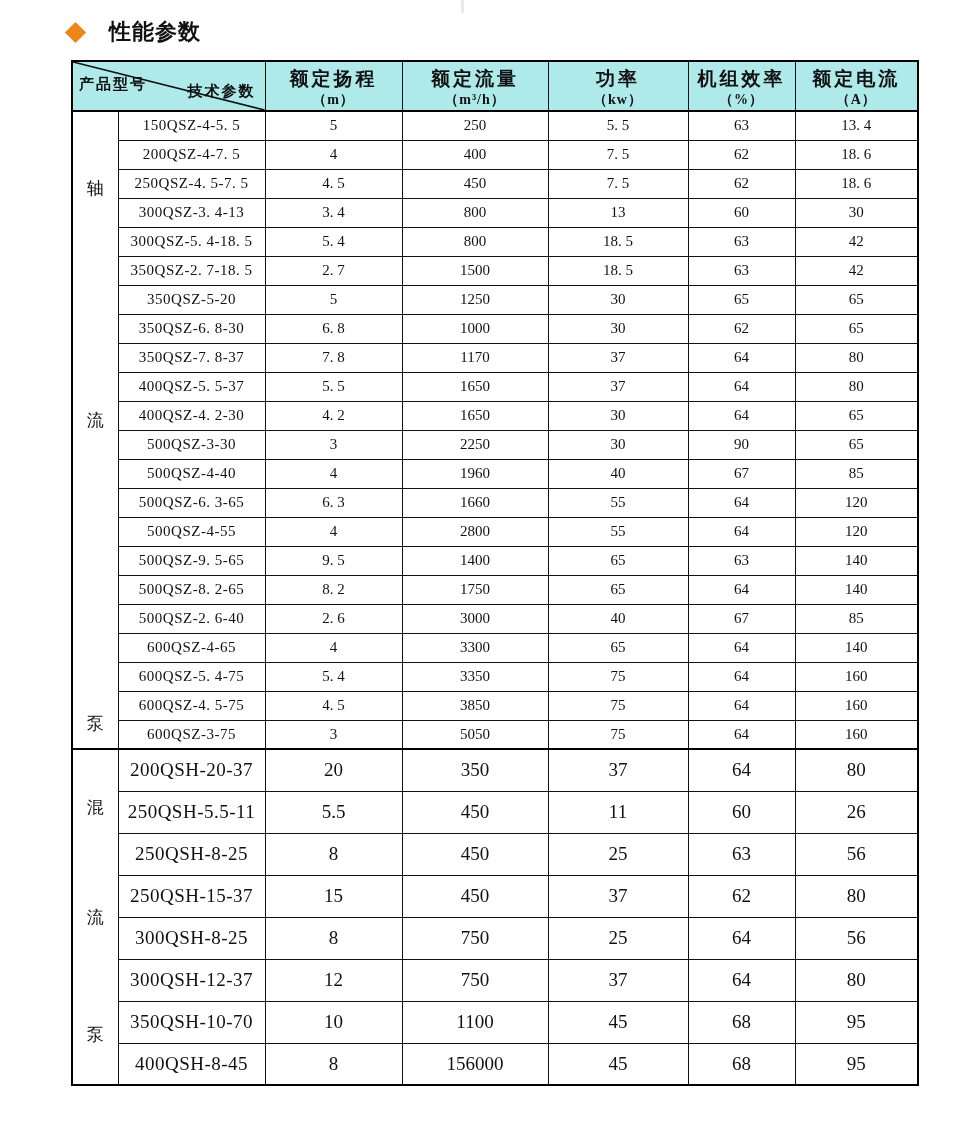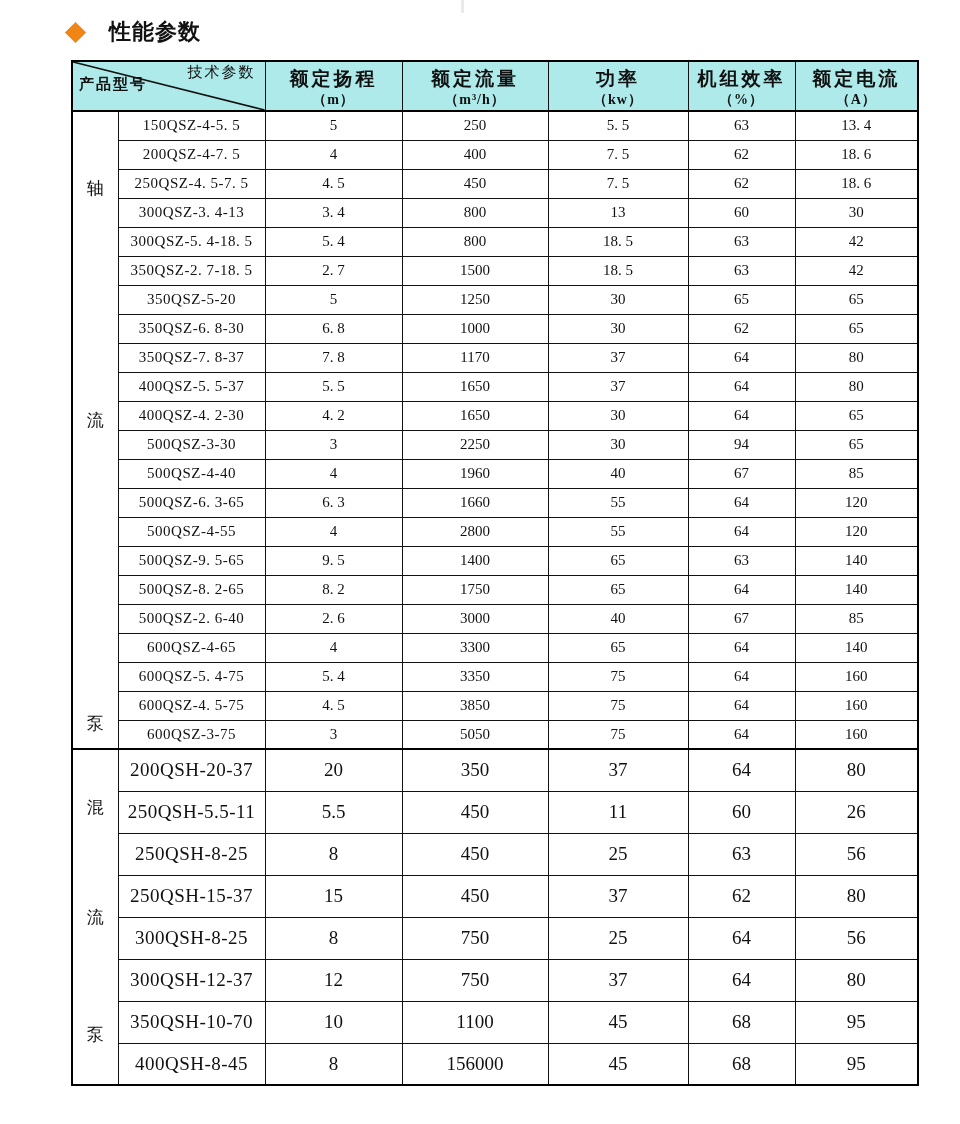--- a/index.html
+++ b/index.html
@@ -48,22 +48,22 @@
   tr.hdr td {
     background: #aeeaea;
     font-weight: bold;
     border-bottom: 2px solid #000;
   }
   .hdr-label { display: block; font-size: 19px; letter-spacing: 3px; line-height: 1.35; padding-top: 3px; }
   .hdr-unit  { display: block; font-size: 14px; letter-spacing: 1px; line-height: 1.3; }
   td.diag { position: relative; }
   td.diag svg { position: absolute; inset: 0; width: 100%; height: 100%; }
   .diag-tr {
-    position: absolute; top: 1px; right: 9px;
-    font-size: 15px; font-weight: normal; letter-spacing: 2px; text-align: right;
+    position: absolute; top: 20px; right: 9px;
+    font-size: 15px; font-weight: bold; letter-spacing: 2px; text-align: right;
   }
   .diag-bl {
     position: absolute; bottom: 16px; left: 6px;
     font-size: 15px; font-weight: bold; letter-spacing: 2px;
   }
   
   tr.sec0 { height: 29px; }
   tr.sec1 { height: 42px; }
   tr.sec1.sec-first td { border-top: 2px solid #000; }
   .sec0 td { font-size: 15px; }
@@ -224,21 +224,21 @@
         <td class="c-flow">1650</td>
         <td class="c-power">30</td>
         <td class="c-efficiency">64</td>
         <td class="c-current">65</td>
       </tr>
       <tr class="sec0">
         <td class="c-model">500QSZ-3-30</td>
         <td class="c-head">3</td>
         <td class="c-flow">2250</td>
         <td class="c-power">30</td>
-        <td class="c-efficiency">94</td>
+        <td class="c-efficiency">90</td>
         <td class="c-current">65</td>
       </tr>
       <tr class="sec0">
         <td class="c-model">500QSZ-4-40</td>
         <td class="c-head">4</td>
         <td class="c-flow">1960</td>
         <td class="c-power">40</td>
         <td class="c-efficiency">67</td>
         <td class="c-current">85</td>
       </tr>

